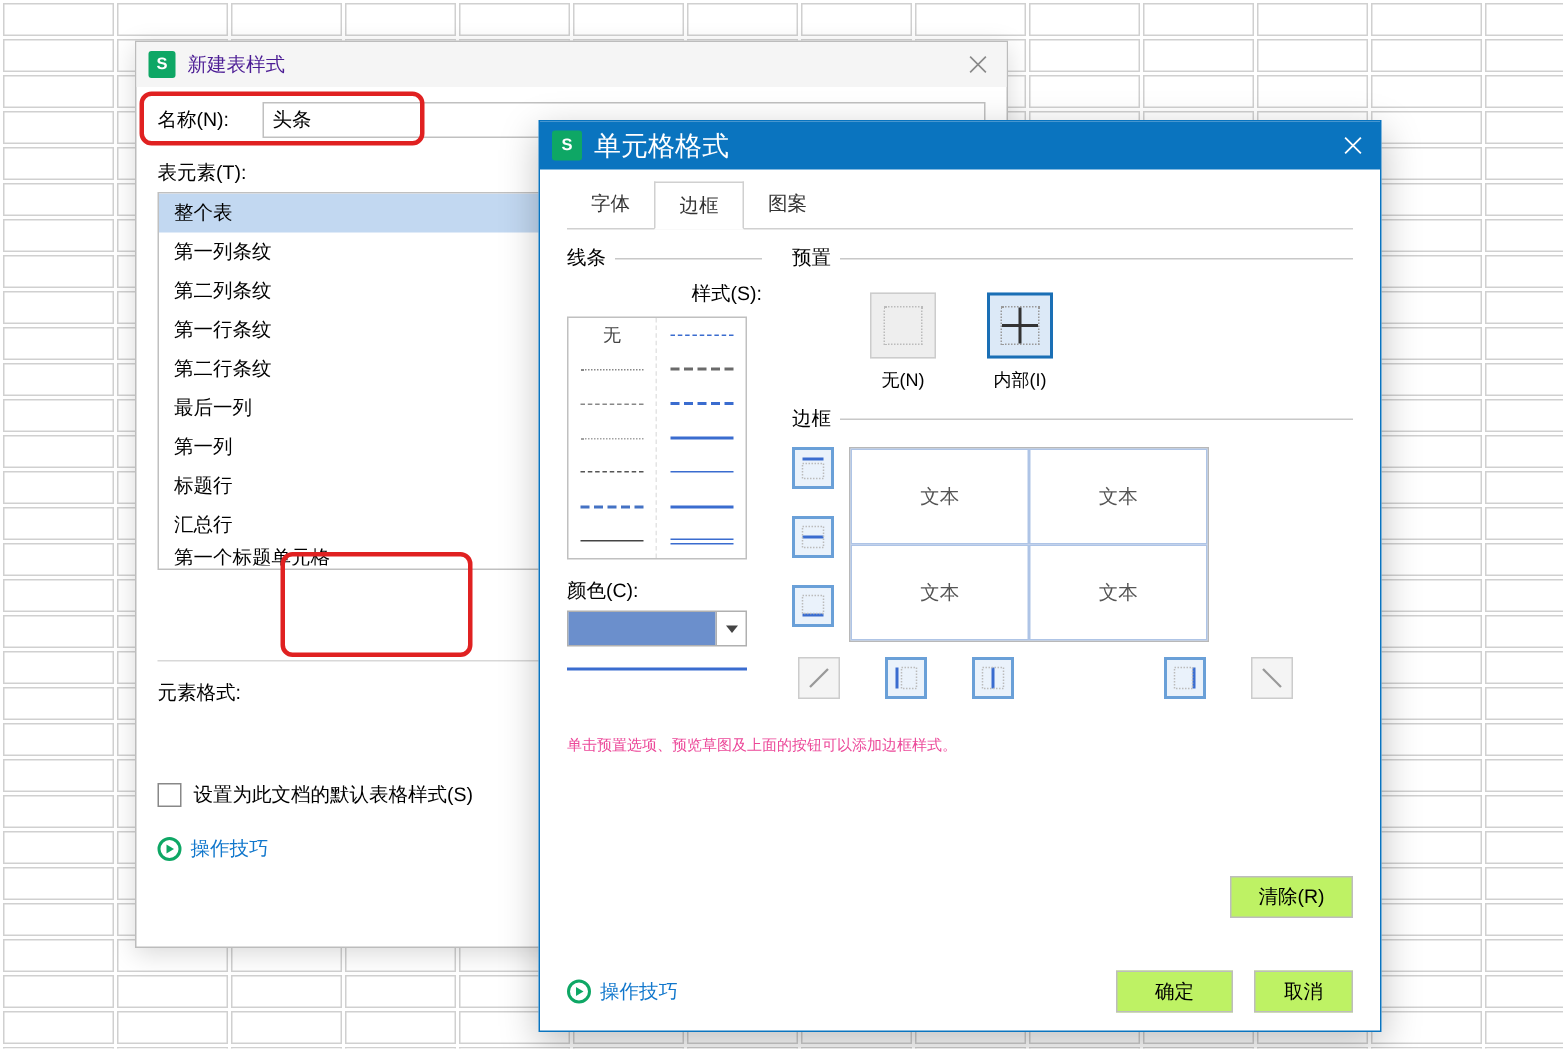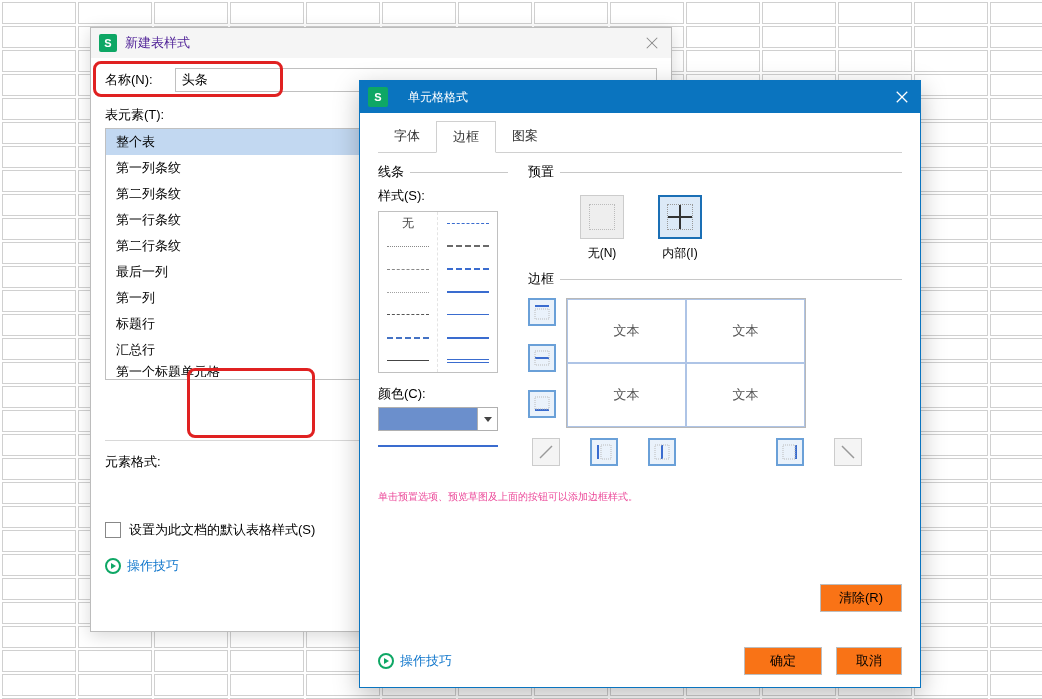--- a/index.html
+++ b/index.html
@@ -23,53 +23,53 @@
 .name-row input { flex:1; height:24px; border:1px solid #c0c0c0; padding:0 6px; }
 .highlight-red { border:3px solid #e02121; border-radius:8px; position:absolute; pointer-events:none; }
 .hl-name { left:93px; top:61px; width:190px; height:36px; }
 
 .elems-label { margin-bottom:4px; }
 .elems-box { border:1px solid #c0c0c0; width:100%; height:252px; overflow:hidden; }
 .elems-box .row { padding:4px 10px; cursor:default; }
 .elems-box .row.sel { background:#c2d8f1; }
 .cutoff { height:14px; overflow:hidden; padding:0 10px; }
 
-.btn { height:28px; border:1px solid #bdbdbd; background:#f97316; padding:4px 18px; cursor:pointer; display:inline-flex; align-items:center; }
+.btn { height:28px; border:1px solid #bdbdbd; background:#bef264; padding:4px 18px; cursor:pointer; display:inline-flex; align-items:center; }
 .fmt-row { display:flex; gap:18px; justify-content:flex-end; margin-top:14px; padding-right:6px; }
 .hl-fmt { left:187px; top:368px; width:128px; height:70px; }
 
 .hr { border:none; border-top:1px solid #d8d8d8; margin:18px 0 12px; }
 .elem-fmt-label { margin-bottom:6px; }
 .chk-row { display:flex; align-items:center; gap:8px; margin-top:50px; }
 .chk { width:16px; height:16px; border:1px solid #888; display:inline-block; }
 .tips-row { display:flex; align-items:center; gap:6px; margin-top:18px; }
 .play-ico { width:16px; height:16px; border:2px solid #0ea765; border-radius:50%; display:inline-flex; align-items:center; justify-content:center; }
 .play-ico::after { content:''; width:0; height:0; border-left:5px solid #0ea765; border-top:3px solid transparent; border-bottom:3px solid transparent; margin-left:1px; }
 .tips-link { color:#1177cc; cursor:pointer; }
 
 
 .dlg2 { position: absolute; left: 359px; top: 80px; width: 562px; height: 608px; background: #fff; border: 1px solid #0a74bf; box-shadow: 0 8px 24px rgba(0,0,0,0.25); }
 .dlg2 .titlebar2 { height: 32px; background: #0a74bf; display:flex; align-items:center; padding:0 8px; color:#fff; position:relative; }
 .dlg2 .app-icon2 { width:20px; height:20px; background:#0ea765; display:flex; align-items:center; justify-content:center; color:#fff; font-weight:bold; font-size:11px; border-radius:2px; }
-.dlg2 .title2 { margin-left:20px; font-size:12px;text-align:center; }
+.dlg2 .title2 { margin-left:8px; font-size:18px;text-align:center; }
 .dlg2 .close2 { position:absolute; right:6px; top:5px; width:24px; height:22px; display:flex; align-items:center; justify-content:center; cursor:pointer; }
 .dlg2 .close2 svg { width:14px; height:14px; stroke:#fff; stroke-width:1.4; }
 
 .dlg2 .body2 { padding: 8px 18px 12px; height:calc(100% - 32px); display:flex; flex-direction:column; }
 .tabs { display:flex; border-bottom:1px solid #d0d0d0; margin-bottom:10px; }
 .tab { padding:6px 16px; cursor:pointer; color:#333; }
 .tab.active { border:1px solid #d0d0d0; border-bottom:1px solid #fff; margin-bottom:-1px; background:#fff; }
 
 .main-area { display:flex; gap:20px; flex:0 0 auto; }
 .fieldset-line { display:flex; align-items:center; gap:6px; font-size:12px; }
 .fieldset-line::after { content:''; flex:1; border-top:1px solid #c8c8c8; }
 
 
 .left-col { width:130px; }
-.style-label { margin:6px 0; }
+.style-label { margin:6px 0;text-align:right; }
 .style-list { border:1px solid #c0c0c0; width:120px; height:162px; display:flex; }
 .style-list .colL, .style-list .colR { width:50%; display:flex; flex-direction:column; }
 .style-list .colL { border-right:1px dashed #e4e4e4; }
 .style-list .cell { flex:1; display:flex; align-items:center; justify-content:center; position:relative; }
 .line { width:42px; height:0; }
 .ln-none { font-size:12px; color:#444; }
 .ln1 { border-top:1px dotted #888; }
 .ln2 { border-top:1px dashed #888; }
 .ln3 { border-top:1px dotted #666; opacity:.6; }
 .ln4 { border-top:1px dashed #555; }

